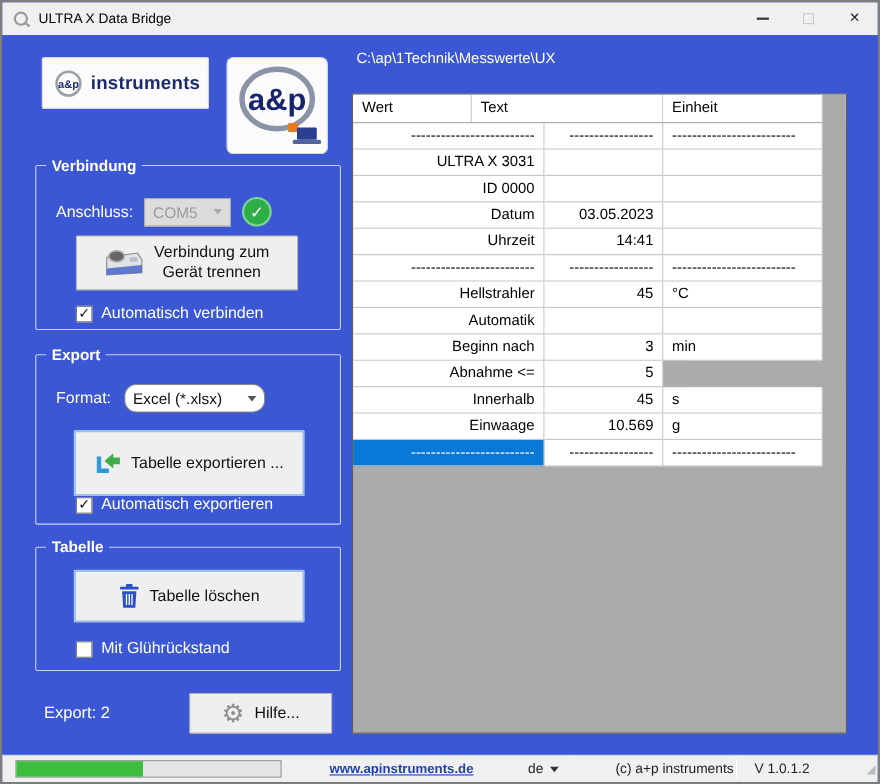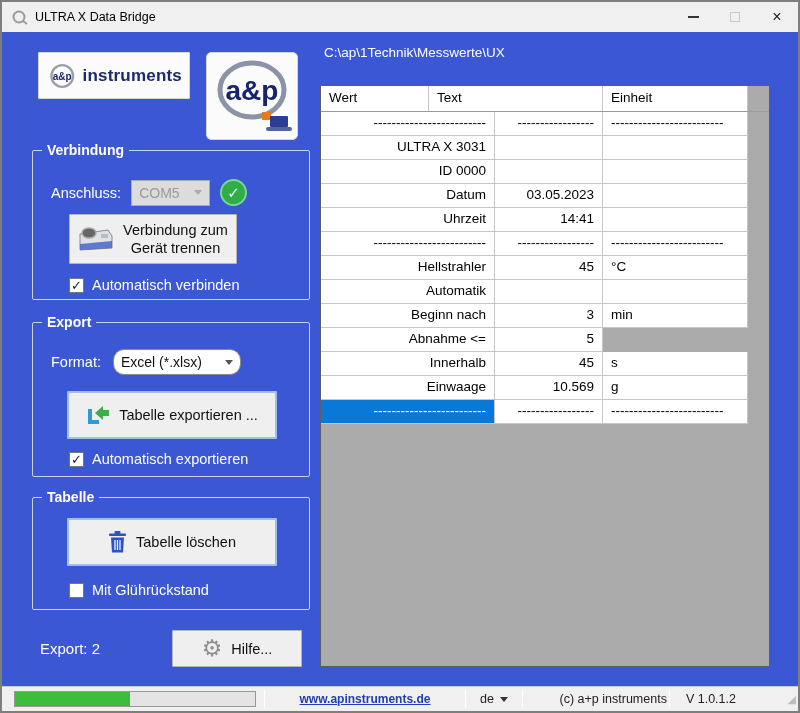--- a/index.html
+++ b/index.html
@@ -194,21 +194,21 @@
     <div class="groupbox gb-verbindung">
       <span class="gb-label">Verbindung</span>
       <div class="formrow" style="margin:28px 0 0 18px; gap:10px;text-align:center;">
         <span class="label">Anschluss:</span>
         <div class="combo disabled" style="width:79px;">
           <span>COM5</span>
           <span class="caret"></span>
         </div>
         <div class="status-ok">✓</div>
       </div>
-      <div class="btn" style="position:absolute; left:36px; top:63px; width:168px; height:50px;">
+      <div class="btn" style="position:absolute; left:36px; top:63px; width:202px; height:50px;">
         <svg width="36" height="30" viewBox="0 0 36 30">
           <polygon points="2,10 30,6 34,12 34,24 2,26" fill="#dfe3e8" stroke="#8a8a8a" stroke-width="1"></polygon>
           <polygon points="2,20 34,17 34,24 2,26" fill="#4a66c8" opacity="0.85"></polygon>
           <ellipse cx="11" cy="9" rx="7" ry="5" fill="#666" stroke="#aaa" stroke-width="1.5"></ellipse>
           <rect x="23" y="10" width="7" height="4" fill="#b8bec6"></rect>
         </svg>
         <span class="btn-text">Verbindung zum
 Gerät trennen</span>
       </div>
       <div class="checkrow" style="position:absolute; left:36px; top:126px;">
@@ -219,21 +219,21 @@
 
     <div class="groupbox gb-export">
       <span class="gb-label">Export</span>
       <div class="formrow" style="margin:26px 0 0 18px; gap:12px;">
         <span class="label">Format:</span>
         <div class="combo" style="width:128px;border-radius:11px;">
           <span>Excel (*.xlsx)</span>
           <span class="caret"></span>
         </div>
       </div>
-      <div class="btn focus-ring" style="position:absolute; left:34px; top:68px; width:210px; height:48px;">
+      <div class="btn focus-ring" style="position:absolute; left:34px; top:68px; width:210px; height:60px;">
         <svg width="24" height="22" viewBox="0 0 24 22">
           <path d="M4 5 v13 h9" stroke="#2e9bd6" stroke-width="4" fill="none"></path>
           <path d="M9 9 l8-7 v4 h6 v6 h-6 v4 z" fill="#3fae49"></path>
         </svg>
         <span class="btn-text">Tabelle exportieren ...</span>
       </div>
       <div class="checkrow" style="position:absolute; left:36px; top:128px;">
         <span class="checkbox">✓</span>
         <span class="label">Automatisch exportieren</span>
       </div>

